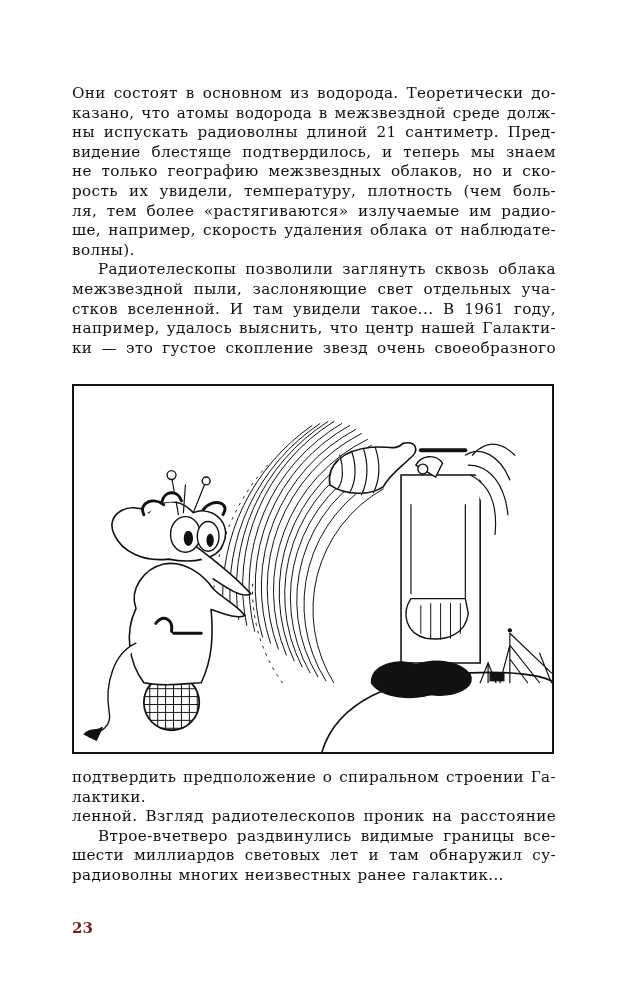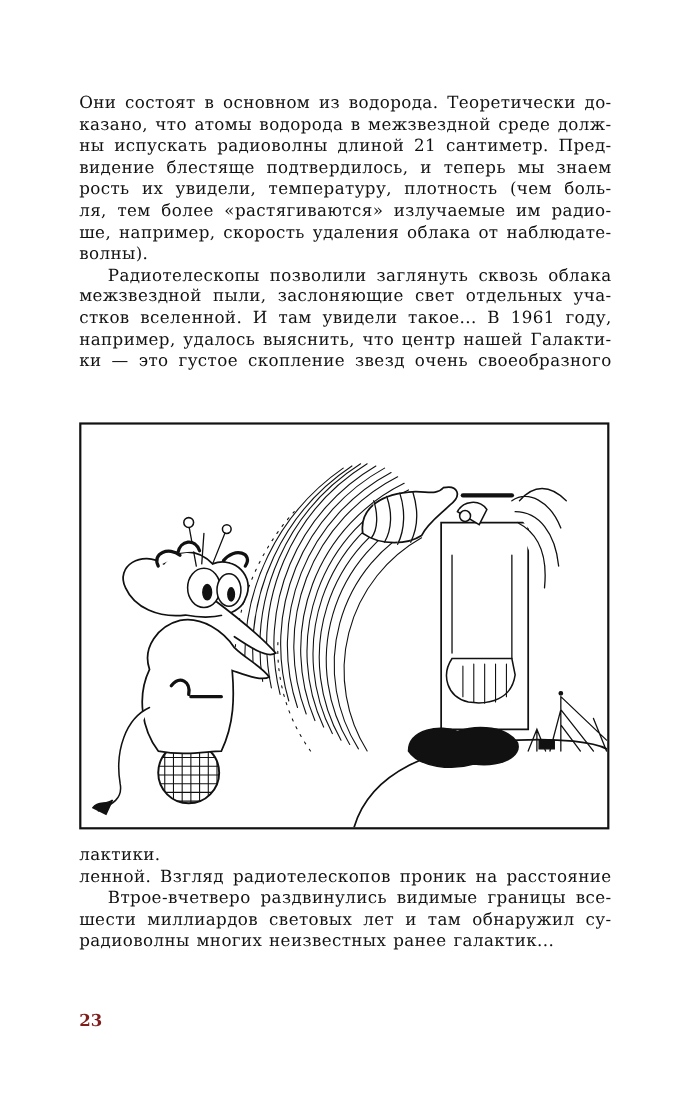--- a/index.html
+++ b/index.html
@@ -35,20 +35,21 @@
 </head>
 <body>
 
 <div class="page">
 
   <div class="col txt" id="block1">
     <span class="ln">Они состоят в основном из водорода. Теоретически до-</span>
     <span class="ln">казано, что атомы водорода в межзвездной среде долж-</span>
     <span class="ln">ны испускать радиоволны длиной 21 сантиметр. Пред-</span>
     <span class="ln">видение блестяще подтвердилось, и теперь мы знаем</span>
+    <span class="ln">не только географию межзвездных облаков, но и ско-</span>
     <span class="ln">рость их увидели, температуру, плотность (чем боль-</span>
     <span class="ln">ля, тем более «растягиваются» излучаемые им радио-</span>
     <span class="ln">ше, например, скорость удаления облака от наблюдате-</span>
     <span class="ln last">волны).</span>
     <span class="ln indent">Радиотелескопы позволили заглянуть сквозь облака</span>
     <span class="ln">межзвездной пыли, заслоняющие свет отдельных уча-</span>
     <span class="ln">стков вселенной. И там увидели такое... В 1961 году,</span>
     <span class="ln">например, удалось выяснить, что центр нашей Галакти-</span>
     <span class="ln">ки — это густое скопление звезд очень своеобразного</span>
   </div>
@@ -123,20 +124,21 @@
         <path d="M345 80 C350 70 365 68 372 78 L365 92 Z" stroke-width="1.4"></path>
         <circle cx="352" cy="84" r="5"></circle>
         <path d="M350 65 H395" stroke-width="4" stroke="#111"></path>
         <path d="M395 70 C410 60 430 70 440 95 M398 80 C420 80 435 100 438 130 M400 90 C420 100 428 120 425 150 M402 70 C415 55 430 55 445 70" stroke-width="1.2"></path>
         <path d="M300 300 C300 280 330 275 345 282 C365 275 390 278 400 292 C405 305 385 315 360 312 C340 318 310 315 300 300 Z" fill="#111" stroke-width="1.4"></path>
       </g>
     </svg>
   </div>
 
   <div class="col txt" id="block2">
+    <span class="ln">подтвердить предположение о спиральном строении Га-</span>
     <span class="ln last">лактики.</span>
     <span class="ln">ленной. Взгляд радиотелескопов проник на расстояние</span>
     <span class="ln indent">Втрое-вчетверо раздвинулись видимые границы все-</span>
     <span class="ln">шести миллиардов световых лет и там обнаружил су-</span>
     <span class="ln last">радиоволны многих неизвестных ранее галактик...</span>
   </div>
 
   <div class="pagenum">23</div>
 </div>
 

